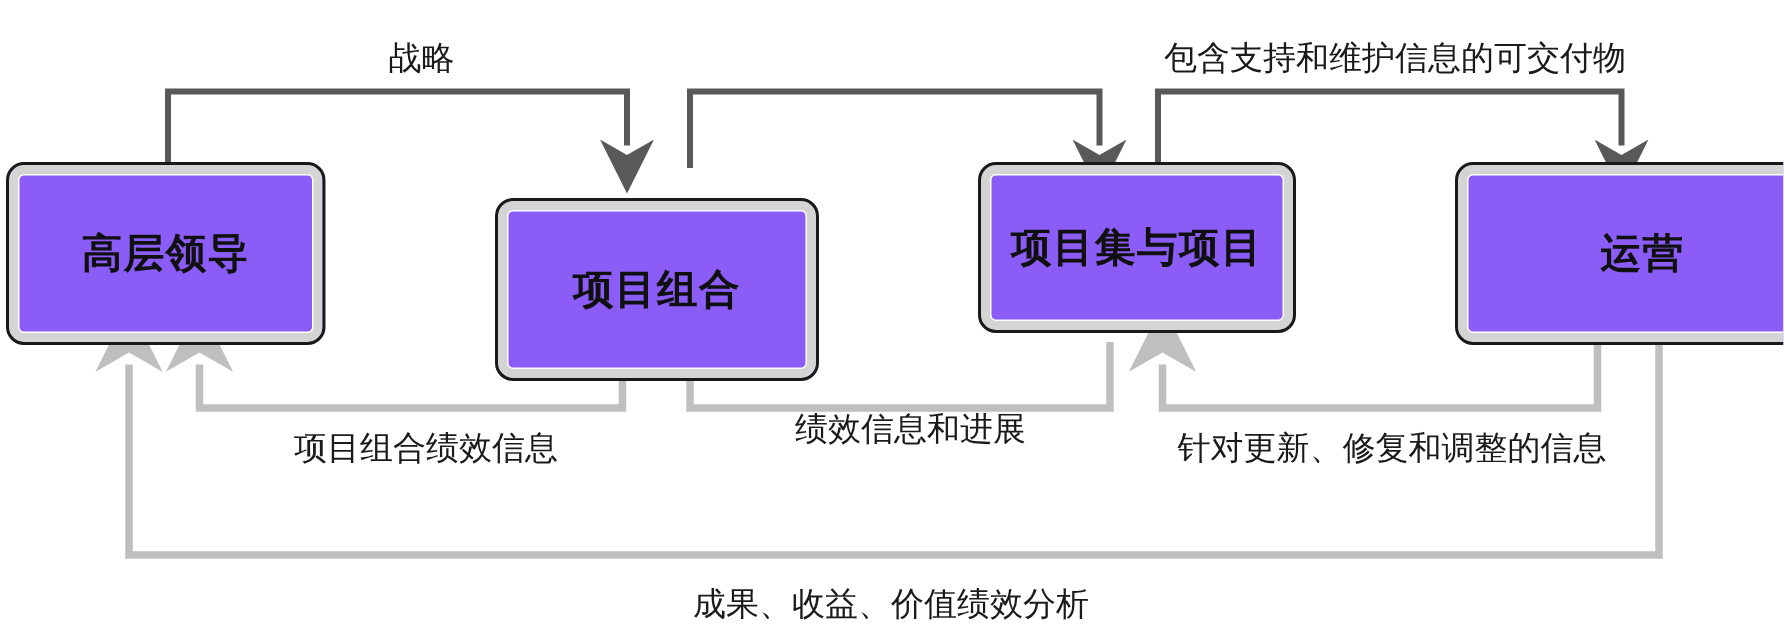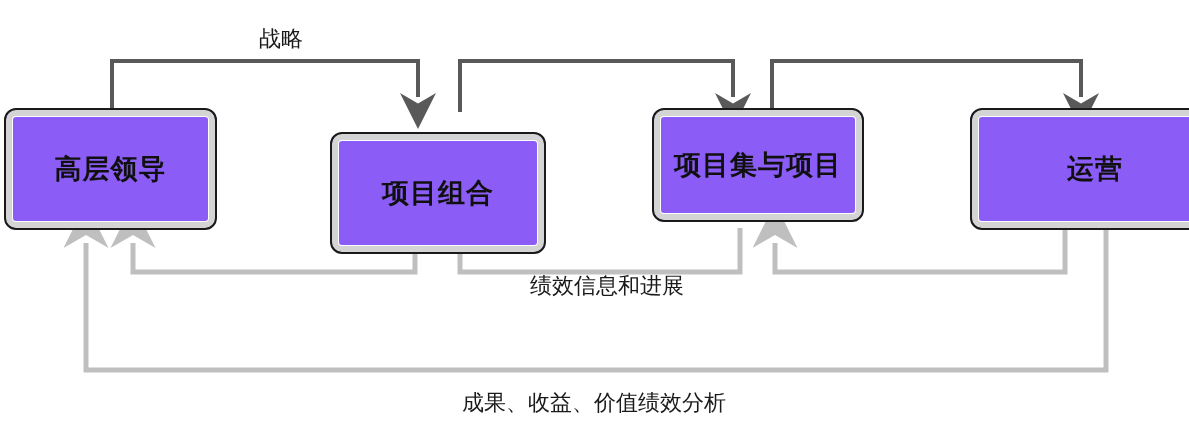--- a/index.html
+++ b/index.html
@@ -94,20 +94,23 @@
     <span class="node-label">项目集与项目</span>
   </div>
 
   <div class="node-box" style="left:970px; top:108px; width:250px; height:122px;">
     <span class="node-label">运营</span>
   </div>
 
   <div class="edge-label" style="left:281px; top:28px;">战略</div>
 
 
+  <div class="edge-label" style="left:930px; top:28px;">包含支持和维护信息的可交付物</div>
 
+  <div class="edge-label" style="left:284px; top:288px;">项目组合绩效信息</div>
 
   <div class="edge-label" style="left:607px; top:275px;">绩效信息和进展</div>
 
+  <div class="edge-label" style="left:928px; top:288px;">针对更新、修复和调整的信息</div>
 
   <div class="edge-label" style="left:594px; top:392px;">成果、收益、价值绩效分析</div>
 
 </div>
 
 </body></html>

